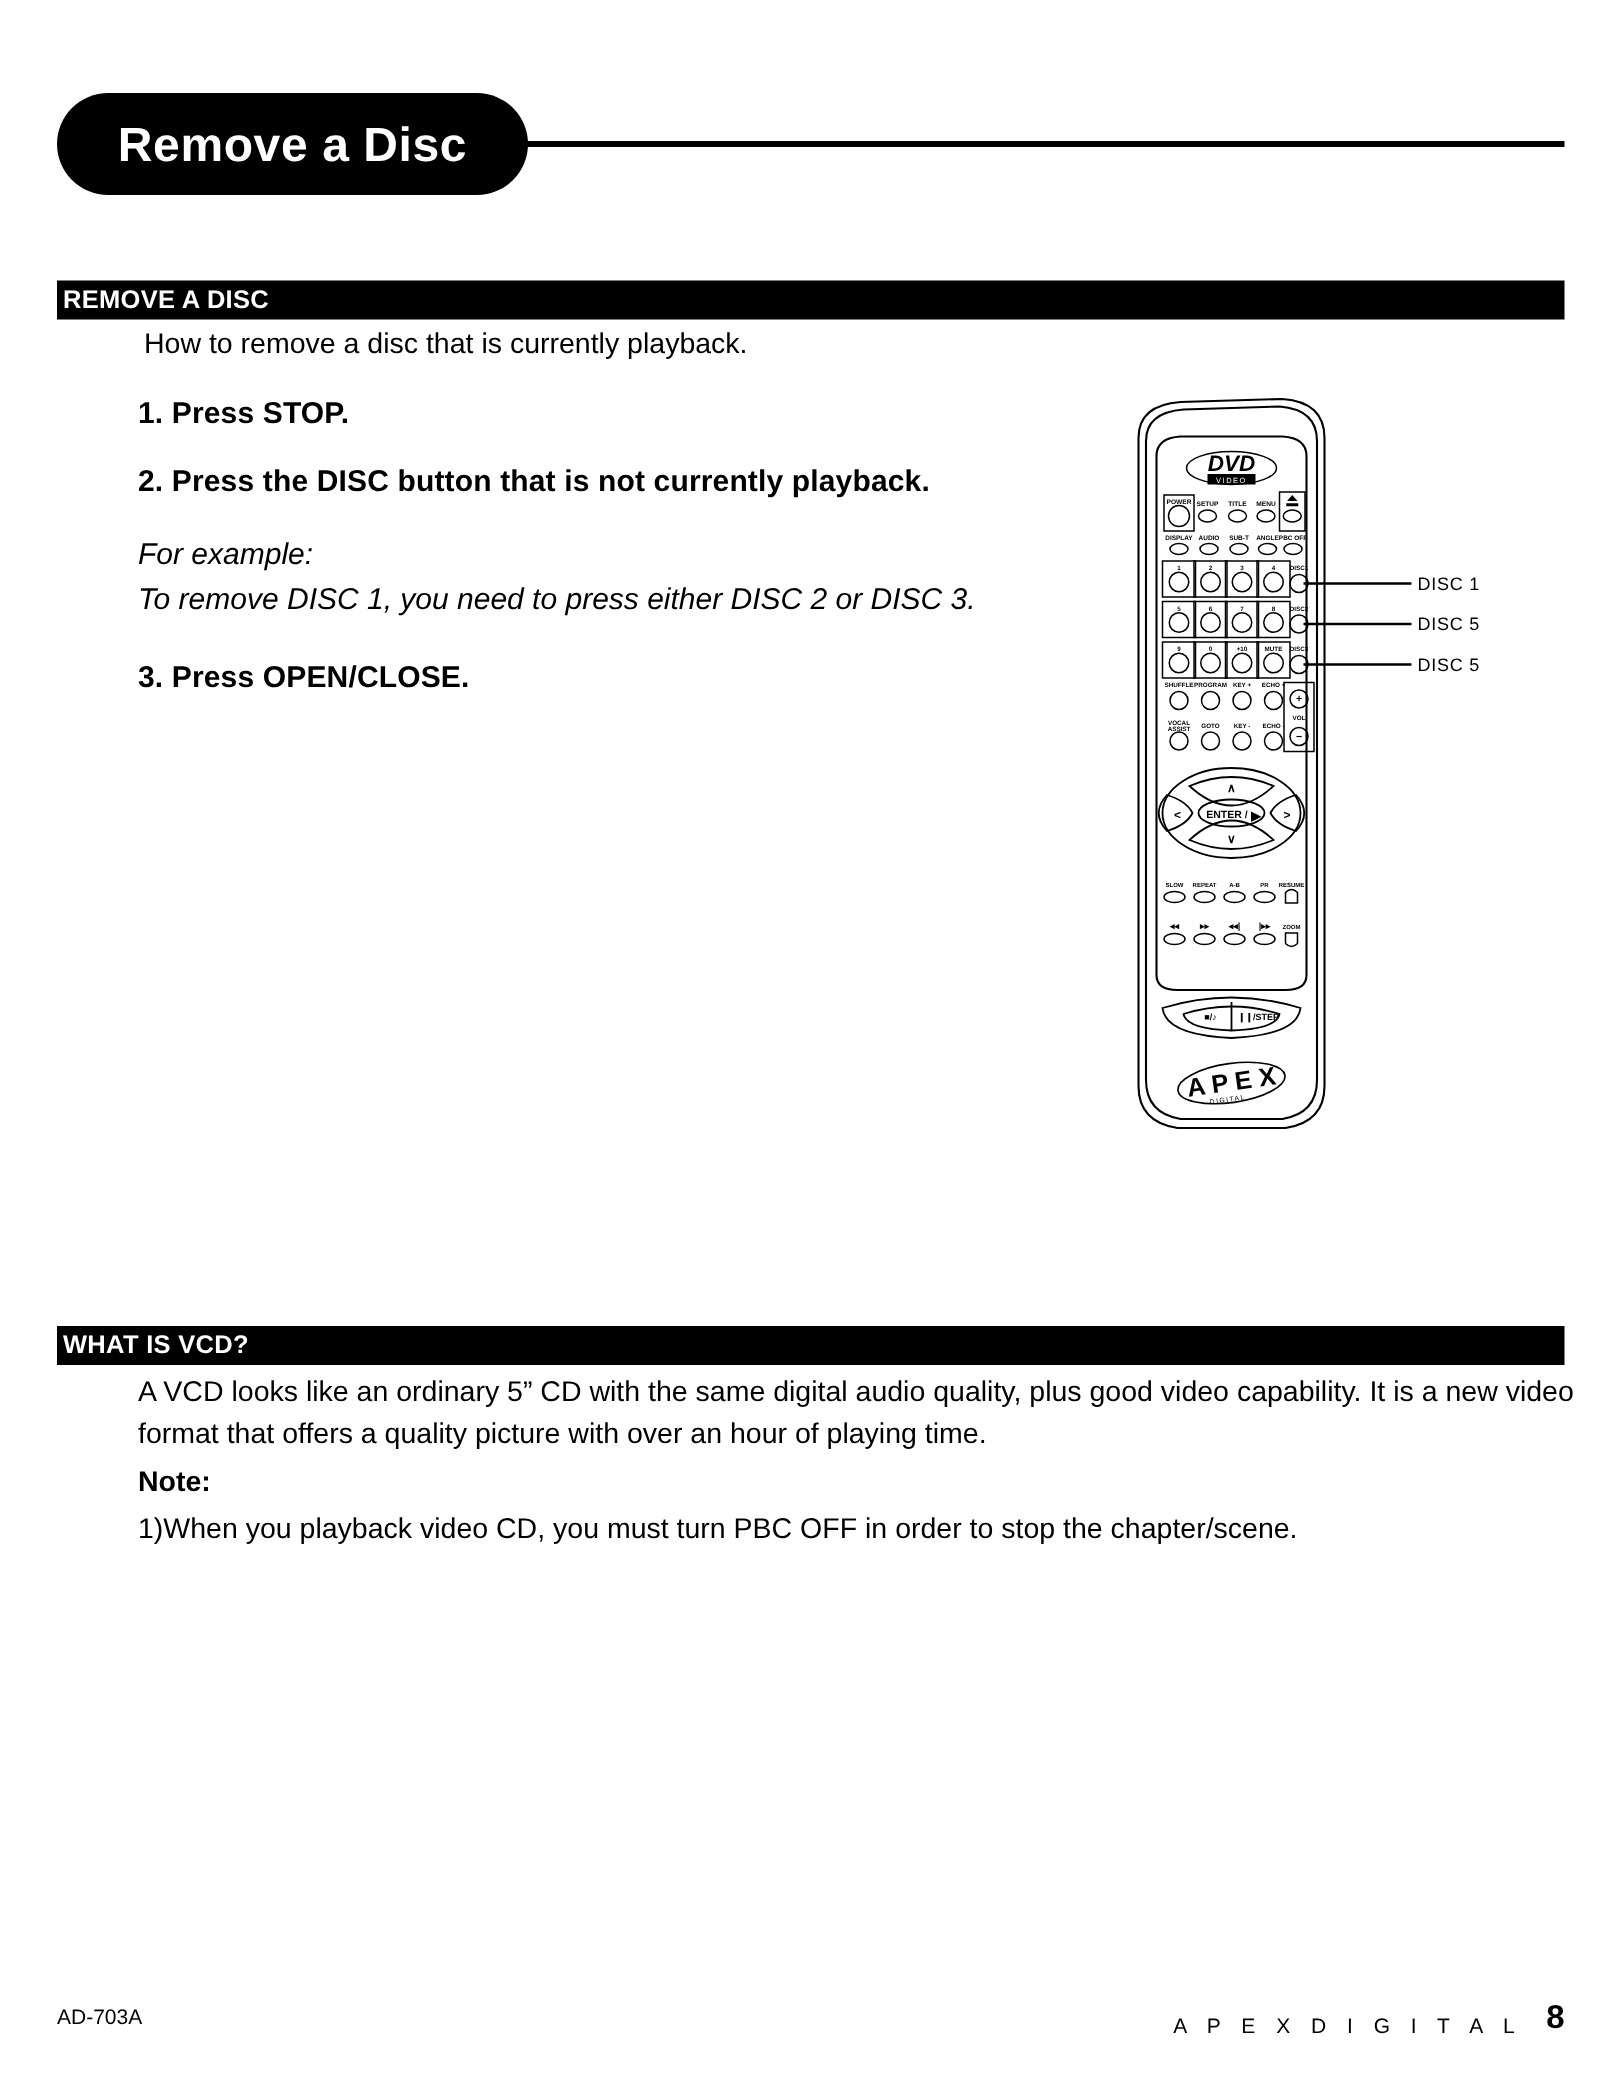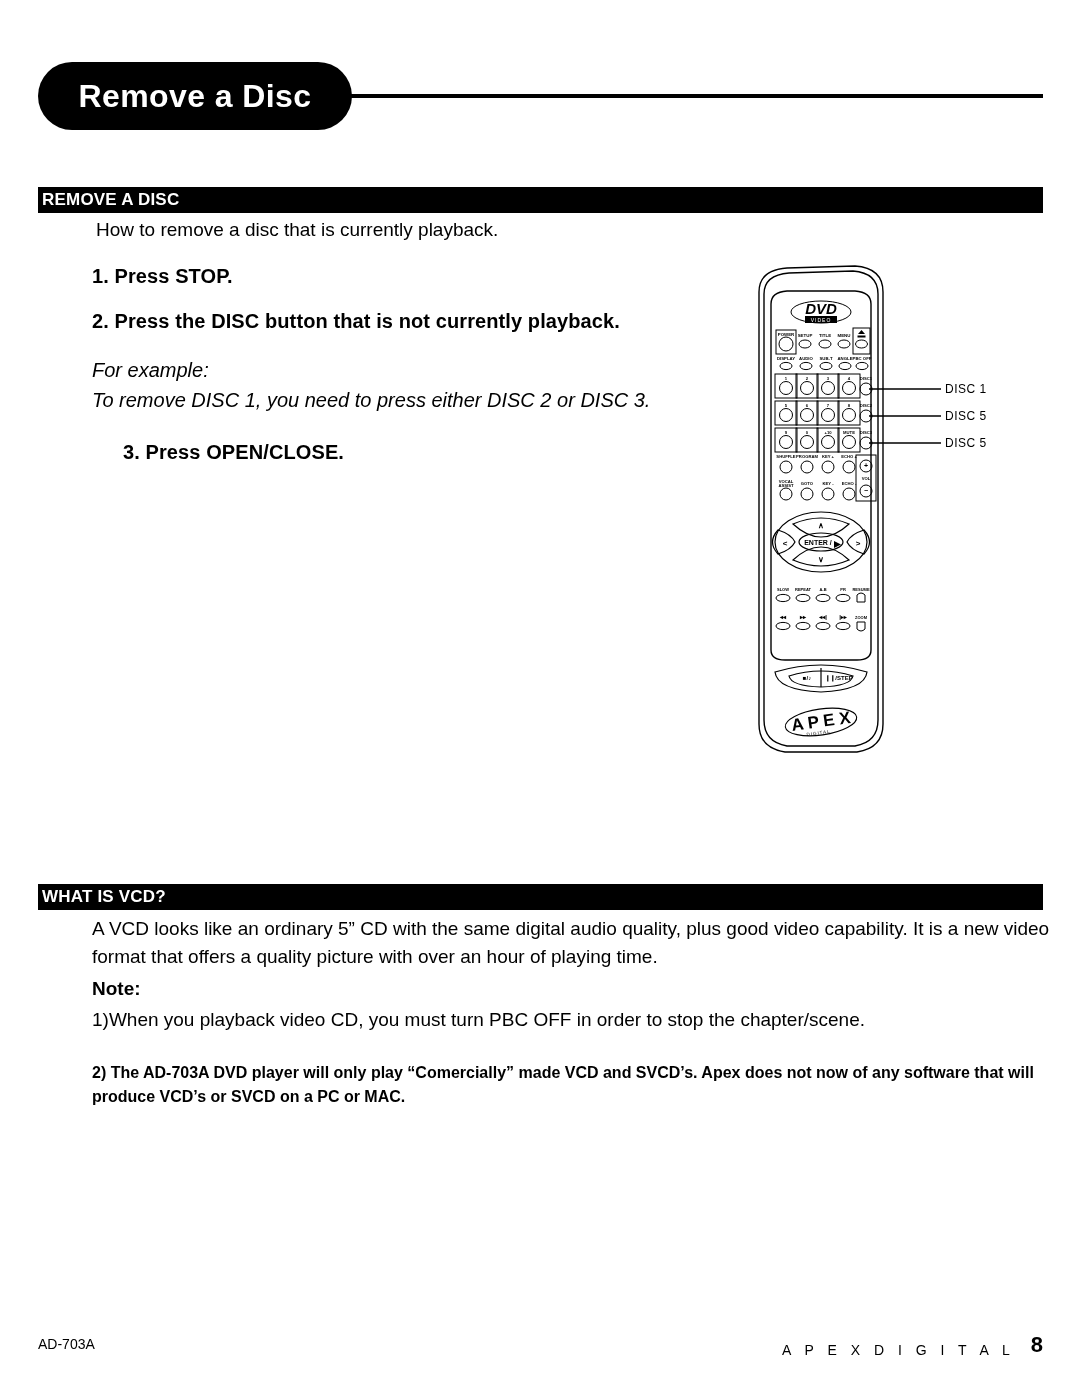--- a/index.html
+++ b/index.html
@@ -51,21 +51,21 @@
 
   .steps{
     position:absolute; left:92px; top:265px; width:640px;
   }
   .step{
     font-size:20px; font-weight:bold; margin-bottom:22px; letter-spacing:.1px;
   }
   .example{
     font-size:20px; font-style:italic; line-height:30px; margin:6px 0 26px 0;
   }
-  .step-tight{ margin-bottom:10px;margin-left:31px; }
+  .step-tight{ margin-bottom:10px; }
 
   #vcd-body{
     position:absolute; left:92px; top:915px; width:958px;
     font-size:19px; line-height:28px;
   }
   #note-block{
     position:absolute; left:92px; top:978px; width:962px;
   }
   .note-title{ font-size:19px; font-weight:bold; margin-bottom:6px; }
   .note-1{ font-size:19px; font-weight:normal; line-height:27px; margin-bottom:28px; }
@@ -325,21 +325,20 @@
 
 <div class="section-bar" id="bar-vcd">
   <span>WHAT IS VCD?</span>
 </div>
 
 <div id="vcd-body">A VCD looks like an ordinary 5” CD with the same digital audio quality, plus good video capability.  It is a new video format that offers a quality picture with over an hour of playing time.</div>
 
 <div id="note-block">
   <div class="note-title">Note:</div>
   <div class="note-1">1)When you playback video CD, you must turn PBC OFF in order to stop the chapter/scene.</div>
-  <div class="note-2">2) The AD-703A DVD player will only play “Comercially” made VCD and SVCD’s. Apex does not now of any software that will produce VCD’s or SVCD on a PC or MAC.</div>
 </div>
 
 <div class="footer">
   <div class="footer-left">AD-703A</div>
   <div class="footer-right">
     <div class="footer-brand">A P E X   D I G I T A L</div>
     <div class="footer-page">8</div>
   </div>
 </div>
 

